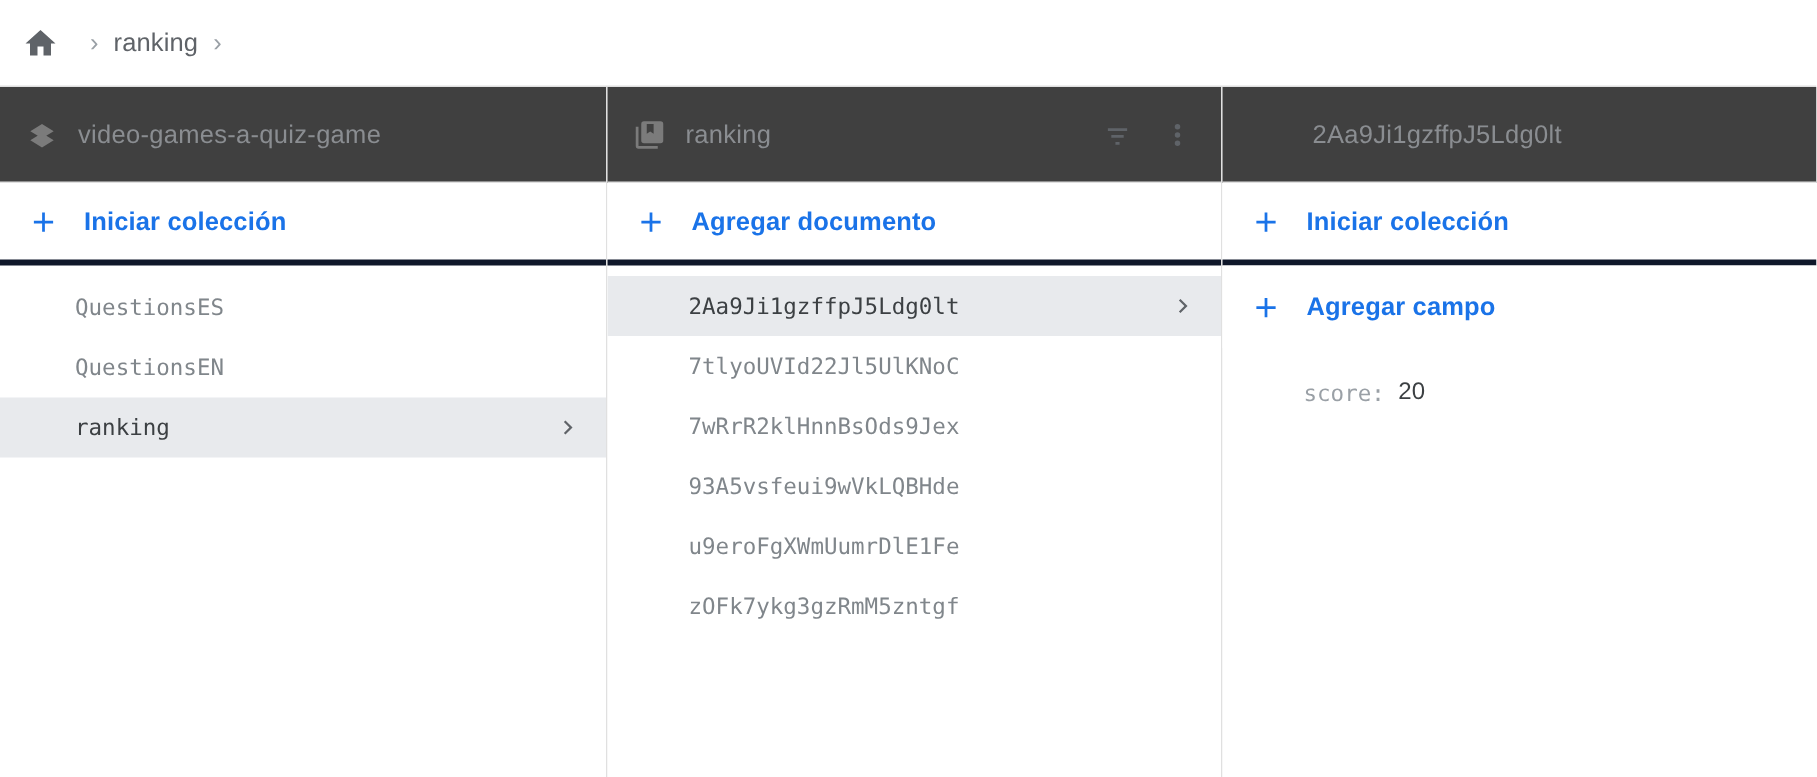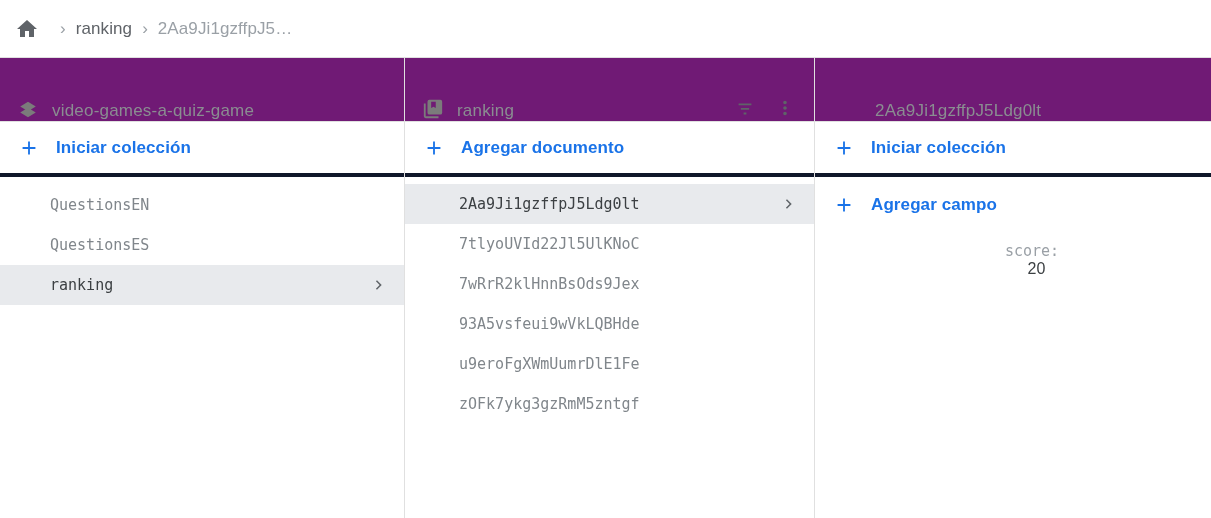--- a/index.html
+++ b/index.html
@@ -63,23 +63,23 @@
   }
   .col-1 { width: 405px; flex: 0 0 405px; border-right: 1px solid #e0e0e0; }
   .col-2 { width: 410px; flex: 0 0 410px; border-right: 1px solid #e0e0e0; }
   .col-3 { flex: 1 1 auto; }
 
   
   .col-head {
     height: 64px;
     flex: 0 0 64px;
     display: flex;
-    align-items: flex-end;
+    align-items: center;
     padding: 0 16px;
-    background: #701a75;
+    background: #404040;
     border-bottom: 1px solid #e0e0e0;
   }
   .col-head .hd-icon {
     width: 24px; height: 24px;
     margin-right: 12px;
     display: flex; align-items: center; justify-content: center;
     flex: 0 0 24px;
   }
   .col-head .hd-icon svg { fill: #7b7b7b; }
   .col-head .hd-title {
@@ -173,21 +173,20 @@
   .fields {
     flex: 1 1 auto;
     padding-top: 10px;
   }
   .field-row {
     height: 40px;
     display: flex;
     align-items: center;
     padding: 0 16px 0 54px;
     white-space: nowrap;
-    flex-direction: column;
   }
   .field-key {
     font-family: "DejaVu Sans Mono", monospace;
     font-size: 15px;
     color: #9aa0a6;
   }
   .field-val {
     font-size: 16px;
     color: #3c4043;
     margin-left: 9px;
@@ -200,21 +199,20 @@
 
   <div class="breadcrumb-bar">
     <div class="home-icon">
       <svg width="24" height="24" viewBox="0 0 24 24">
           <path d="M10 20v-6h4v6h5v-8h3L12 3 2 12h3v8z"></path>
         </svg>
     </div>
     <span class="crumb-sep">›</span>
     <span class="crumb">ranking</span>
     <span class="crumb-sep">›</span>
-    <span class="crumb last">2Aa9Ji1gzffpJ5…</span>
   </div>
 
   <div class="columns">
 
     <div class="col col-1">
       <div class="col-head">
         <span class="hd-icon">
           <svg width="22" height="22" viewBox="0 0 24 24">
               <path d="M12 4 3.5 9.2 12 14.4l8.5-5.2L12 4zm0 6.6-8.5 5.2L12 21l8.5-5.2-8.5-5.2z"></path>
             </svg>
@@ -226,25 +224,25 @@
         <span class="plus">
           <svg width="22" height="22" viewBox="0 0 24 24">
               <path d="M19 13h-6v6h-2v-6H5v-2h6V5h2v6h6v2z"></path>
             </svg>
         </span>
         <span class="label">Iniciar colección</span>
       </div>
 
       <div class="list">
         <div class="list-item">
+          <span class="li-label">QuestionsES</span>
+
+        </div>
+        <div class="list-item">
           <span class="li-label">QuestionsEN</span>
-
-        </div>
-        <div class="list-item">
-          <span class="li-label">QuestionsES</span>
 
         </div>
         <div class="list-item selected">
           <span class="li-label">ranking</span>
           <span class="chev">
             <svg width="18" height="18" viewBox="0 0 24 24">
                 <path d="M9.3 18.3 7.9 16.9l4.9-4.9-4.9-4.9 1.4-1.4 6.3 6.3z"></path>
               </svg>
           </span>
         </div>

